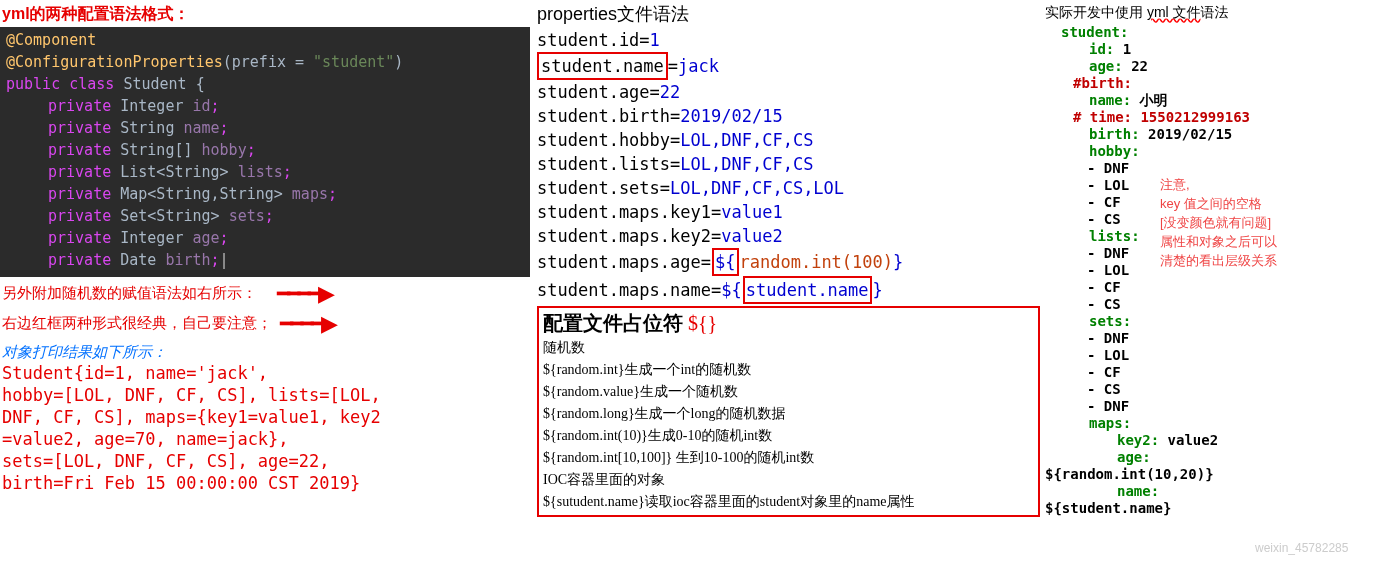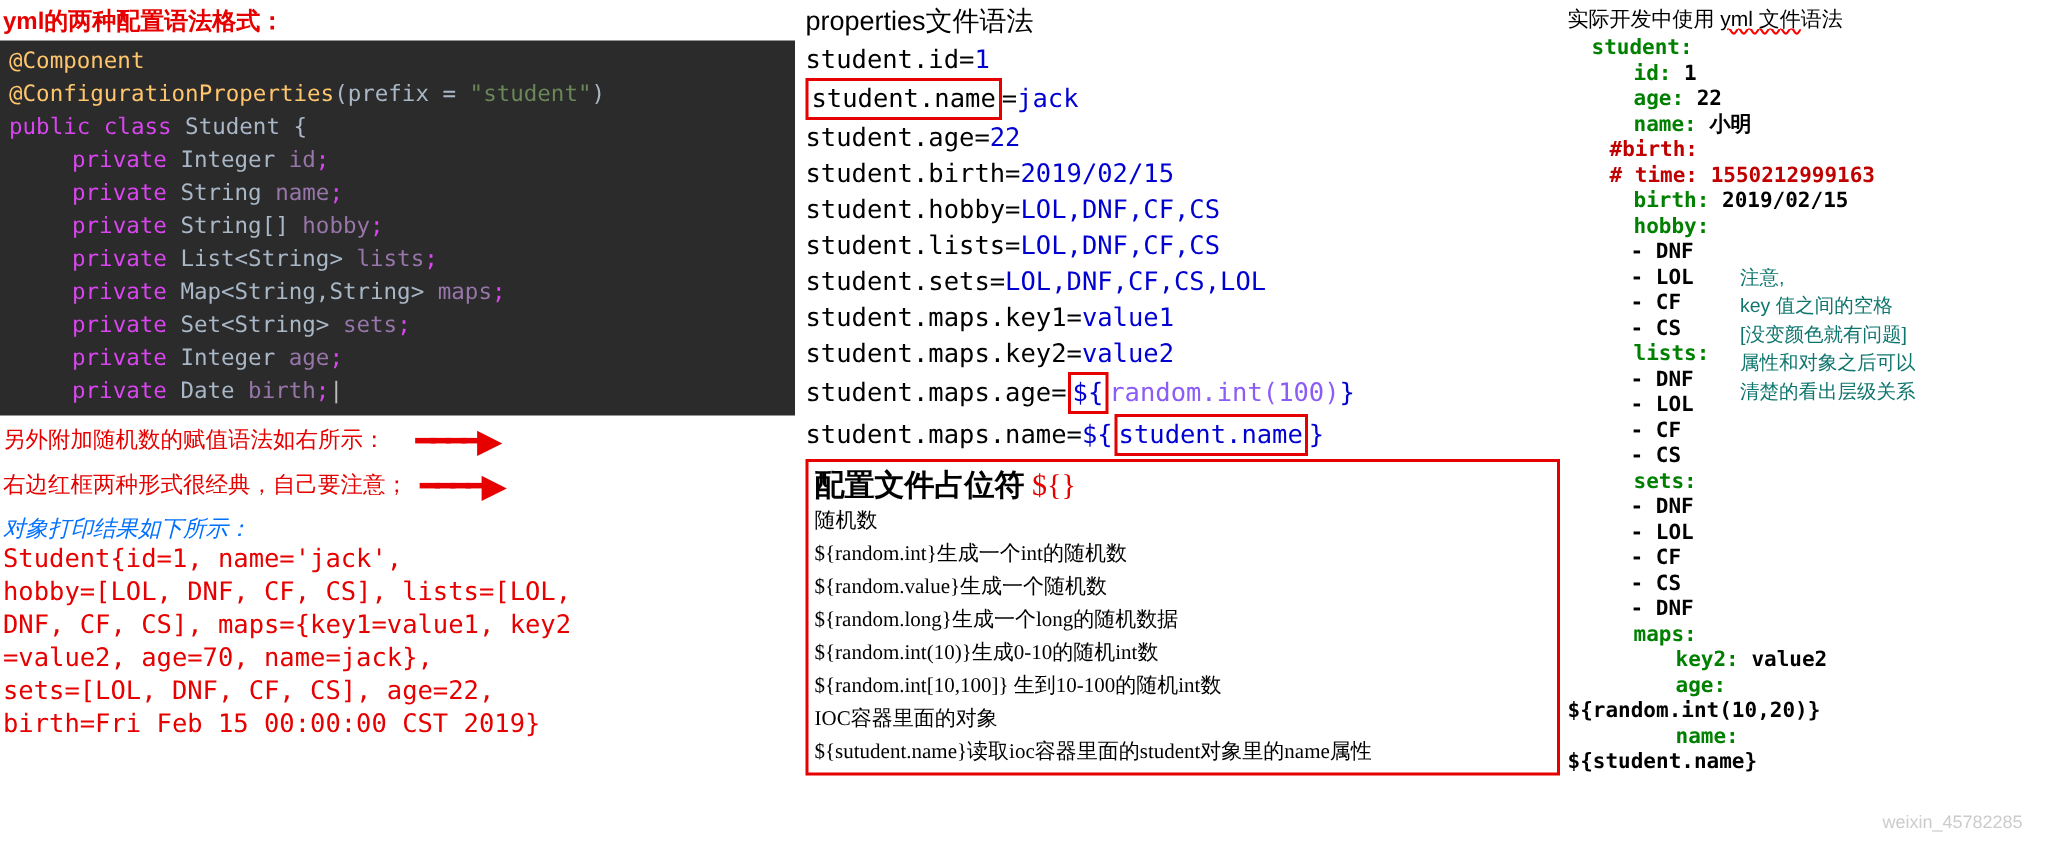--- a/index.html
+++ b/index.html
@@ -20,38 +20,38 @@
   .red-note { color: #e60000; font-size: 15px; margin: 4px 0 0 2px; }
   .blue-note { color: #0070ff; font-size: 15px; margin: 6px 0 0 2px; font-style: italic; }
   .red-out { color: #e60000; font-family: Consolas, monospace; font-size: 17px; line-height: 22px; margin: 0 0 0 2px; }
   .arrow { display: inline-block; color: #e60000; font-size: 22px; vertical-align: middle; margin-left: 8px; letter-spacing: -3px; }
   
   .black-title { color: #000; font-size: 18px; margin: 2px 0 2px 2px; }
   .prop-line { font-family: Consolas, monospace; font-size: 17px; line-height: 24px; color: #000; margin-left: 2px; white-space: nowrap; }
   .prop-key { color: #000; }
   .prop-val { color: #0000d0; }
   .prop-varbr { color: #0000d0; }
-  .prop-varfn { color: #8b5cf6; }
+  .prop-varfn { color: #c2410c; }
   .red-box { border: 2px solid #e60000; padding: 0 2px; display: inline-block; }
   .red-box-inner { border: 2px solid #e60000; display: inline-block; padding: 0 1px; margin: 0 1px; }
   
   .ph-box { border: 2px solid #e60000; margin: 2px 0 0 2px; padding: 2px 4px 2px 4px; font-family: "Microsoft YaHei"; }
   .ph-title { font-size: 20px; font-weight: bold; color: #000; }
   .ph-title .ph-mark { color: #e60000; font-family: Consolas; font-weight: normal; }
   .ph-line { font-size: 14px; line-height: 22px; color: #000; font-family: "Microsoft YaHei"; }
   
   .col3-title { color: #000; font-size: 14px; margin: 4px 0 2px 0; }
   .col3-title .underline { text-decoration: underline wavy #ff0000; }
   .yml { font-family: Consolas, monospace; font-size: 14px; line-height: 17px; }
   .yk-key { color: #008000; font-weight: bold; margin-left: 16px; }
   .yk-val { color: #000; font-weight: bold; }
   .yk-cmt { color: #c00000; font-weight: bold; }
   .yk-dash { color: #000; font-weight: bold; }
   
-  .col3-note { position: absolute; left: 1160px; top: 175px; font-size: 13px; color: #0f766e; line-height: 19px; }
+  .col3-note { position: absolute; left: 1160px; top: 175px; font-size: 13px; color: #ef4444; line-height: 19px; }
   .col3-footer { font-family: Consolas, monospace; font-size: 14px; font-weight: bold; color: #000; line-height: 17px; }
   .watermark { position: absolute; left: 1255px; top: 541px; color: #ccc; font-size: 12px; font-family: Liberation Sans, sans-serif; }
 </style>
 </head>
 <body>
 
 <div class="col1">
   <div class="red-title">yml的两种配置语法格式：</div>
   <div class="code-dark">
     <div><span class="kw-yellow">@Component</span></div>
@@ -103,22 +103,22 @@
     <div class="ph-line">${sutudent.name}读取ioc容器里面的student对象里的name属性</div>
   </div>
 </div>
 
 <div class="col3">
   <div class="col3-title"><span>实际开发中使用 </span><span class="underline">yml 文件</span><span>语法</span></div>
   <div class="yml">
     <div><span class="yk-key">student:</span></div>
     <div style="padding-left:28px;"><span class="yk-key">id:</span><span class="yk-val"> 1</span></div>
     <div style="padding-left:28px;"><span class="yk-key">age:</span><span class="yk-val"> 22</span></div>
+    <div style="padding-left:28px;"><span class="yk-cmt">#birth:</span></div>
     <div style="padding-left:28px;"><span class="yk-key">name:</span><span class="yk-val"> 小明</span></div>
-    <div style="padding-left:28px;"><span class="yk-cmt">#birth:</span></div>
     <div style="padding-left:28px;"><span class="yk-cmt">#  time: 1550212999163</span></div>
     <div style="padding-left:28px;"><span class="yk-key">birth:</span><span class="yk-val"> 2019/02/15</span></div>
     <div style="padding-left:28px;"><span class="yk-key">hobby:</span></div>
     <div style="padding-left:42px;"><span class="yk-dash">- DNF</span></div>
     <div style="padding-left:42px;"><span class="yk-dash">- LOL</span></div>
     <div style="padding-left:42px;"><span class="yk-dash">- CF</span></div>
     <div style="padding-left:42px;"><span class="yk-dash">- CS</span></div>
     <div style="padding-left:28px;"><span class="yk-key">lists:</span></div>
     <div style="padding-left:42px;"><span class="yk-dash">- DNF</span></div>
     <div style="padding-left:42px;"><span class="yk-dash">- LOL</span></div>

